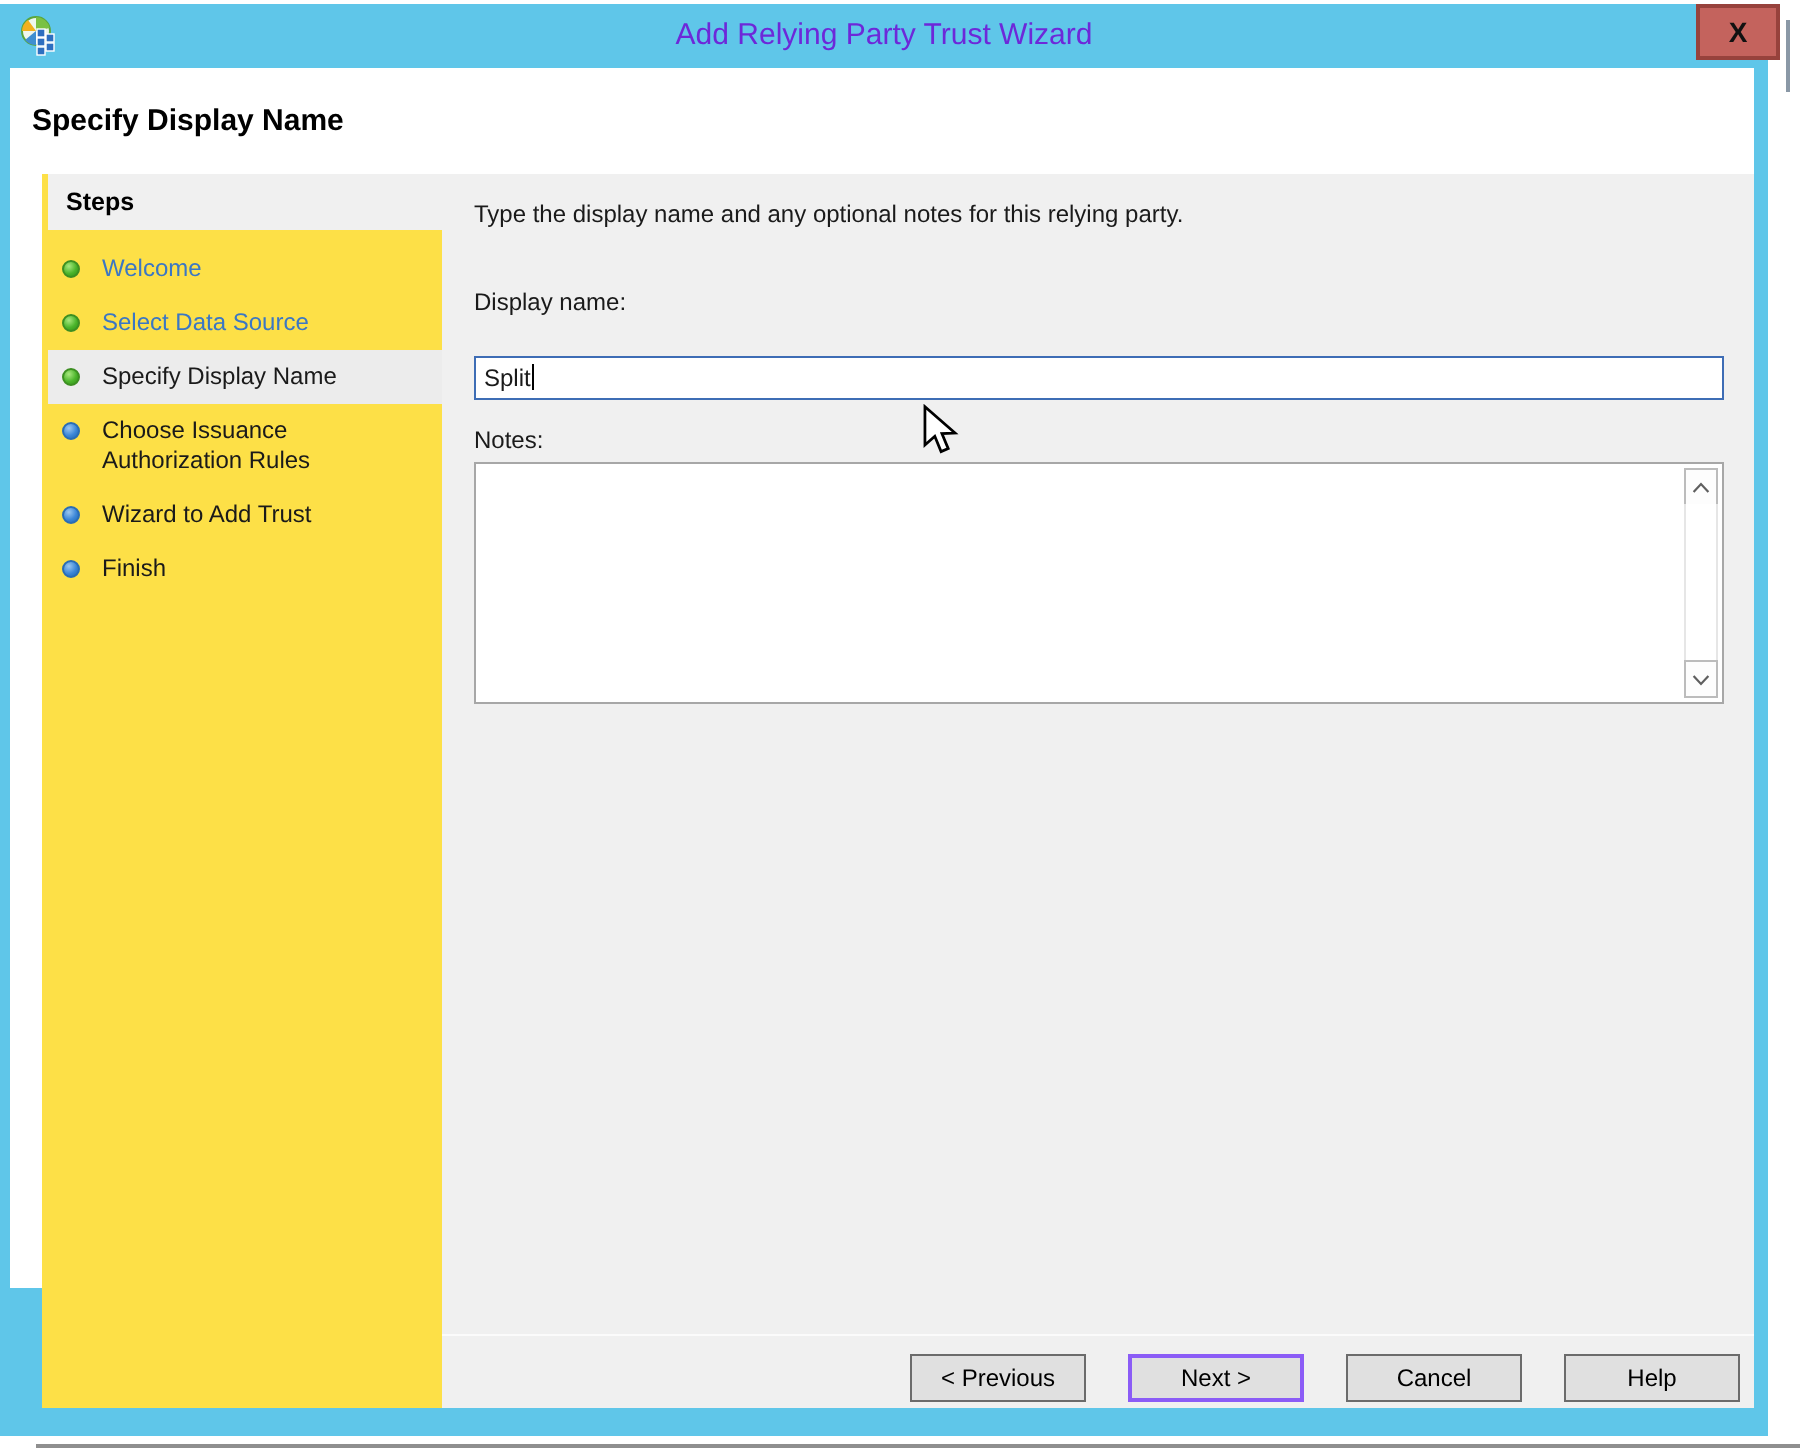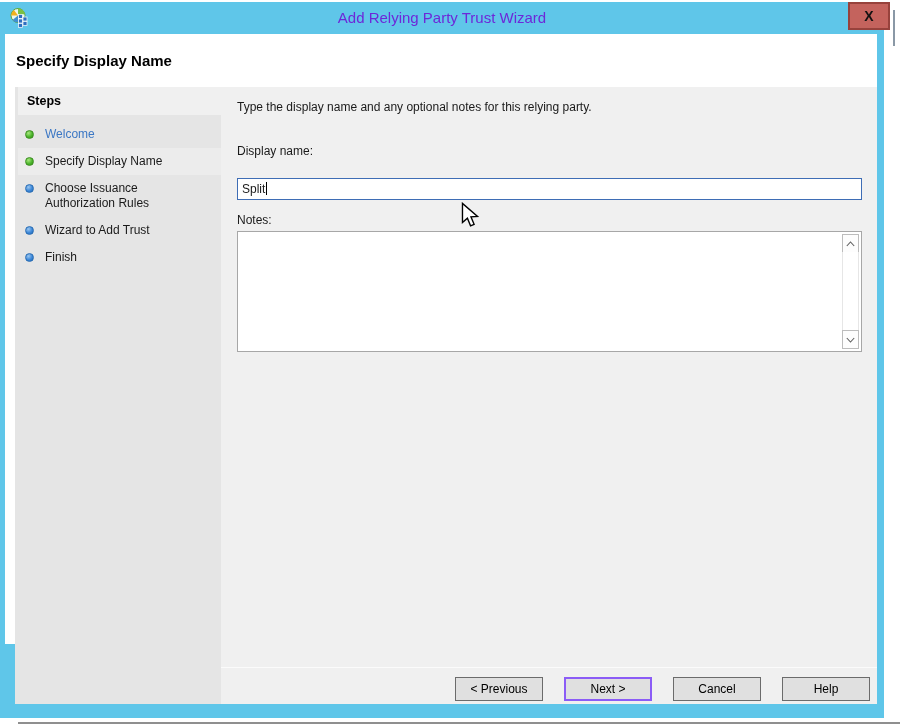--- a/index.html
+++ b/index.html
@@ -35,21 +35,21 @@
   }
 
   .body { position: absolute; left: 5px; top: 32px; width: 872px; height: 610px; background: #ffffff; }
 
   .page-header { height: 53px; display: flex; align-items: center; padding-left: 11px; background: #fff; }
   .page-header h1 { font-size: 15px; font-weight: bold; color: #000; }
 
   .content { position: absolute; left: 0; top: 53px; width: 872px; height: 617px; }
 
   
-  .sidebar { position: absolute; left: 10px; top: 0; width: 211px; height: 100%; background: #e5e5e5; }
+  .sidebar { position: absolute; left: 16px; top: 0; width: 211px; height: 100%; background: #fde047; }
   .steps-heading {
     margin-left: 3px; height: 28px; background: #f0f0f0;
     display: flex; align-items: center; padding-left: 9px;
     font-size: 12.5px; font-weight: bold; color: #000;
   }
   .steps-list { list-style: none; margin-top: 6px; }
   .step-item { position: relative; margin-left: 3px; padding: 6px 6px 6px 27px; font-size: 12px; line-height: 15px; }
   .step-item.current { background: #ececec; }
   .step-dot {
     position: absolute; left: 7px; top: 9px; width: 9px; height: 9px; border-radius: 50%;
@@ -138,20 +138,24 @@
     </div>
 
     <div class="content">
       <div class="sidebar">
         <div class="steps-heading">Steps</div>
         <ul class="steps-list">
           <li class="step-item link">
             <span class="step-dot done"></span>
             <span class="step-label">Welcome</span>
           </li>
+          <li class="step-item link">
+            <span class="step-dot done"></span>
+            <span class="step-label">Select Data Source</span>
+          </li>
           <li class="step-item plain current">
             <span class="step-dot done"></span>
             <span class="step-label">Specify Display Name</span>
           </li>
           <li class="step-item plain">
             <span class="step-dot todo"></span>
             <span class="step-label">Choose Issuance Authorization Rules</span>
           </li>
           <li class="step-item plain">
             <span class="step-dot todo"></span>

